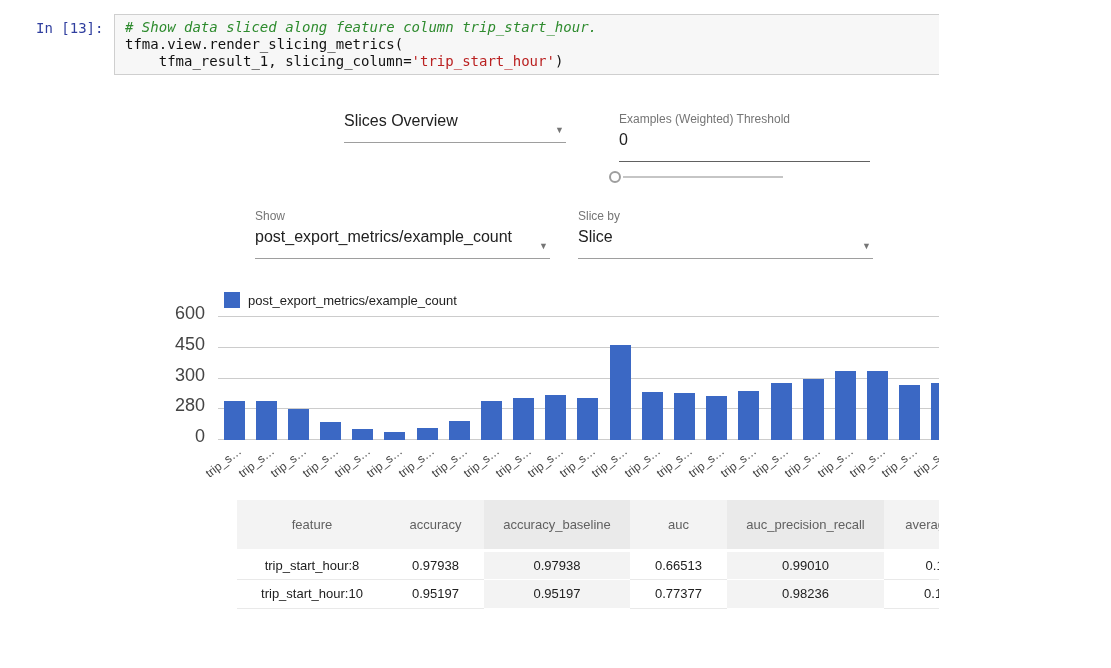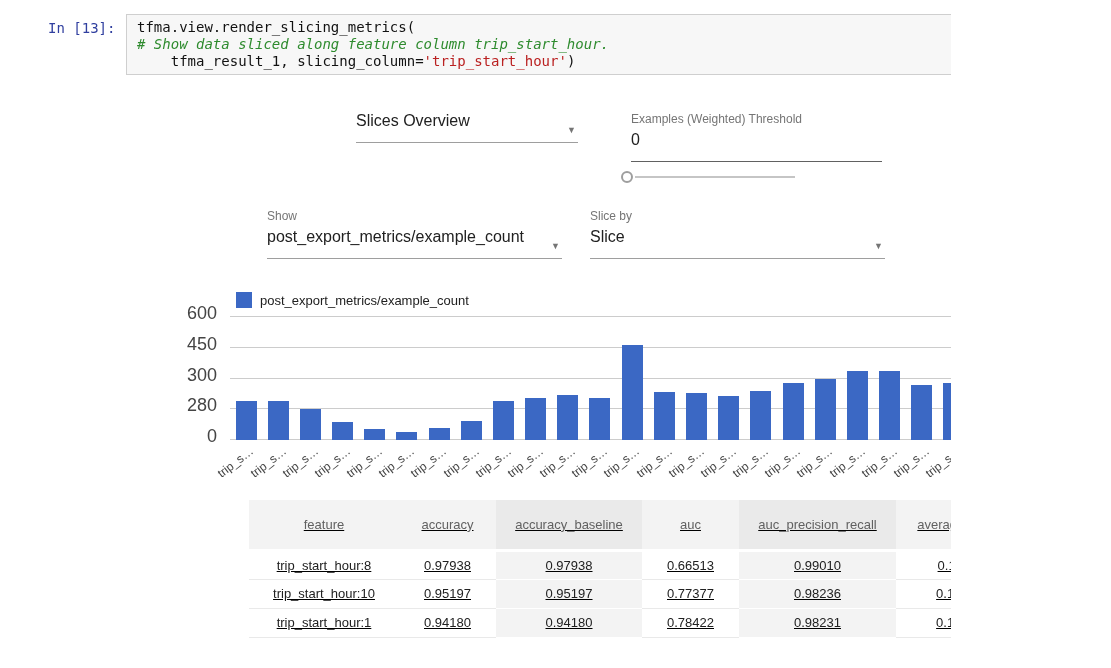--- a/index.html
+++ b/index.html
@@ -1,17 +1,17 @@
 <!DOCTYPE html>
 <html><head>
 <meta charset="utf-8">
 <style>
   * { margin:0; padding:0; box-sizing:border-box; }
   body { background:#fff; font-family:"Liberation Sans", sans-serif; }
-  .canvas { position:relative; width:939px; height:668px; background:#fff; overflow:hidden;margin-left:12px; }
+  .canvas { position:relative; width:939px; height:668px; background:#fff; overflow:hidden; }
 
   
   .prompt { position:absolute; left:36px; top:20px; color:#303F9F;
             font-family:"DejaVu Sans Mono", monospace; font-size:14px; }
   .code-box { position:absolute; left:114px; top:14px; width:983px;
               background:#f7f7f7; border:1px solid #cfcfcf; padding:4px 10px; }
   .code-line { font-family:"DejaVu Sans Mono", monospace; font-size:14px;
                line-height:17px; white-space:pre; color:#111; }
   .tok-plain { color:#111; }
   .tok-comment { color:#2e8b2e; font-style:italic; }
@@ -42,21 +42,21 @@
           align-items:flex-end; justify-content:space-around; }
   .bar-slot { flex:1 1 0; display:flex; justify-content:center; align-items:flex-end; height:100%; }
   .bar { width:21px; }
   #xlabels { position:absolute; left:218px; top:442px; width:772px; height:32px; display:flex; }
   .x-slot { flex:1 1 0; position:relative; }
   .xlabel { position:absolute; right:45%; top:2px; font-size:12px; color:#444;
             white-space:nowrap; transform:rotate(-38deg); transform-origin:100% 0; }
 
   
   .table-wrap { position:absolute; left:237px; top:500px; width:738px; overflow:hidden; }
-  table { border-collapse:collapse; table-layout:fixed; width:767px;text-decoration:underline; }
+  table { border-collapse:collapse; table-layout:fixed; width:767px; }
   th, td { font-size:13px; text-align:center; overflow:hidden; white-space:nowrap; }
   th { height:50px; color:#616161; font-weight:400; background:#f3f3f3; }
   th.shaded { background:#eaeaea; }
   td { height:29px; color:#212121; background:#fff; border-bottom:1px solid #e9e9e9; }
   td.shaded { background:#f3f3f3; border-bottom:1px solid #fff; }
   tbody tr:first-child td { border-top:3px solid #fff; }
   th:nth-child(1), td:nth-child(1) { width:150px; }
   th:nth-child(2), td:nth-child(2) { width:97px; }
   th:nth-child(3), td:nth-child(3) { width:146px; }
   th:nth-child(4), td:nth-child(4) { width:97px; }
@@ -64,22 +64,22 @@
   th:nth-child(6), td:nth-child(6) { width:120px; }
 </style>
 </head>
 <body>
 
 <div class="canvas">
 
   <div class="prompt">In [13]:</div>
   <div class="code-box">
     <div id="code-lines">
+        <div class="code-line"><span class="tok-comment"># Show data sliced along feature column trip_start_hour.</span></div>
         <div class="code-line"><span class="tok-plain">tfma.view.render_slicing_metrics(</span></div>
-        <div class="code-line"><span class="tok-comment"># Show data sliced along feature column trip_start_hour.</span></div>
         <div class="code-line"><span class="tok-plain">    tfma_result_1, slicing_column=</span><span class="tok-string">'trip_start_hour'</span><span class="tok-plain">)</span></div>
       </div>
   </div>
 
   <div class="ctl" style="left:344px; top:112px; width:222px">
     <div class="ctl-value">
       <span>Slices Overview</span>
       <span class="arrow">▼</span>
     </div>
   </div>
@@ -301,25 +301,17 @@
             <td>0.1111</td>
           </tr>
           <tr>
             <td>trip_start_hour:10</td>
             <td>0.95197</td>
             <td class="shaded">0.95197</td>
             <td>0.77377</td>
             <td class="shaded">0.98236</td>
             <td>0.1541</td>
           </tr>
-          <tr>
-            <td>trip_start_hour:1</td>
-            <td>0.94180</td>
-            <td class="shaded">0.94180</td>
-            <td>0.78422</td>
-            <td class="shaded">0.98231</td>
-            <td>0.1901</td>
-          </tr>
         </tbody>
     </table>
   </div>
 
 </div>
 
 </body></html>

